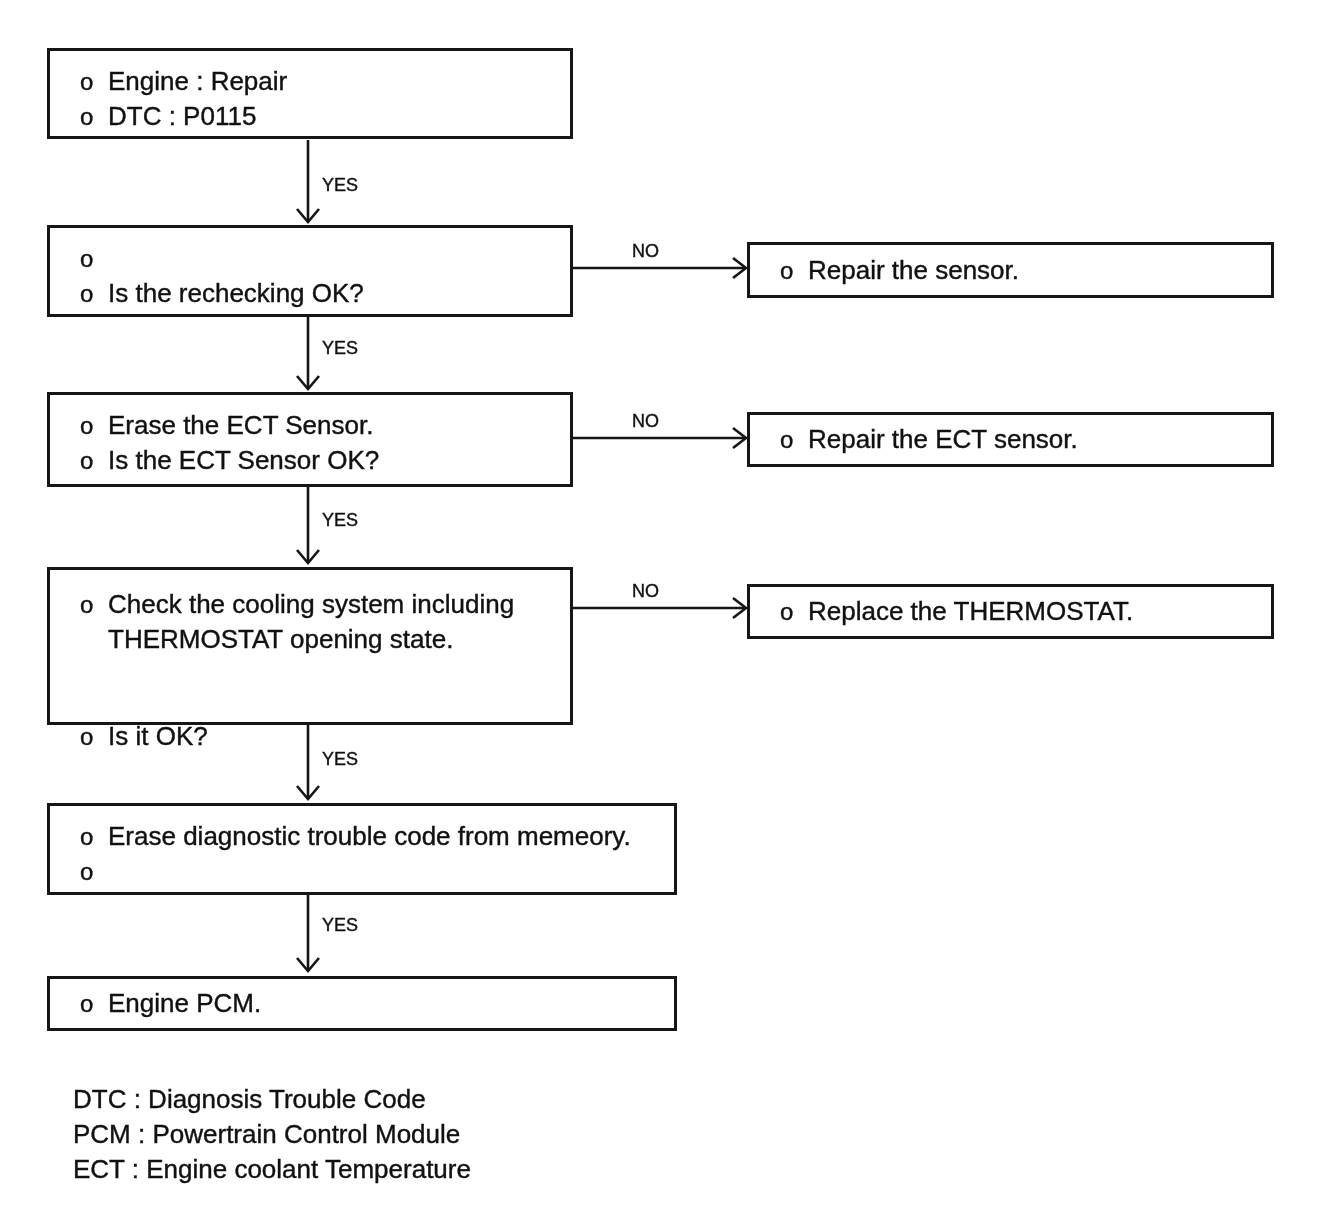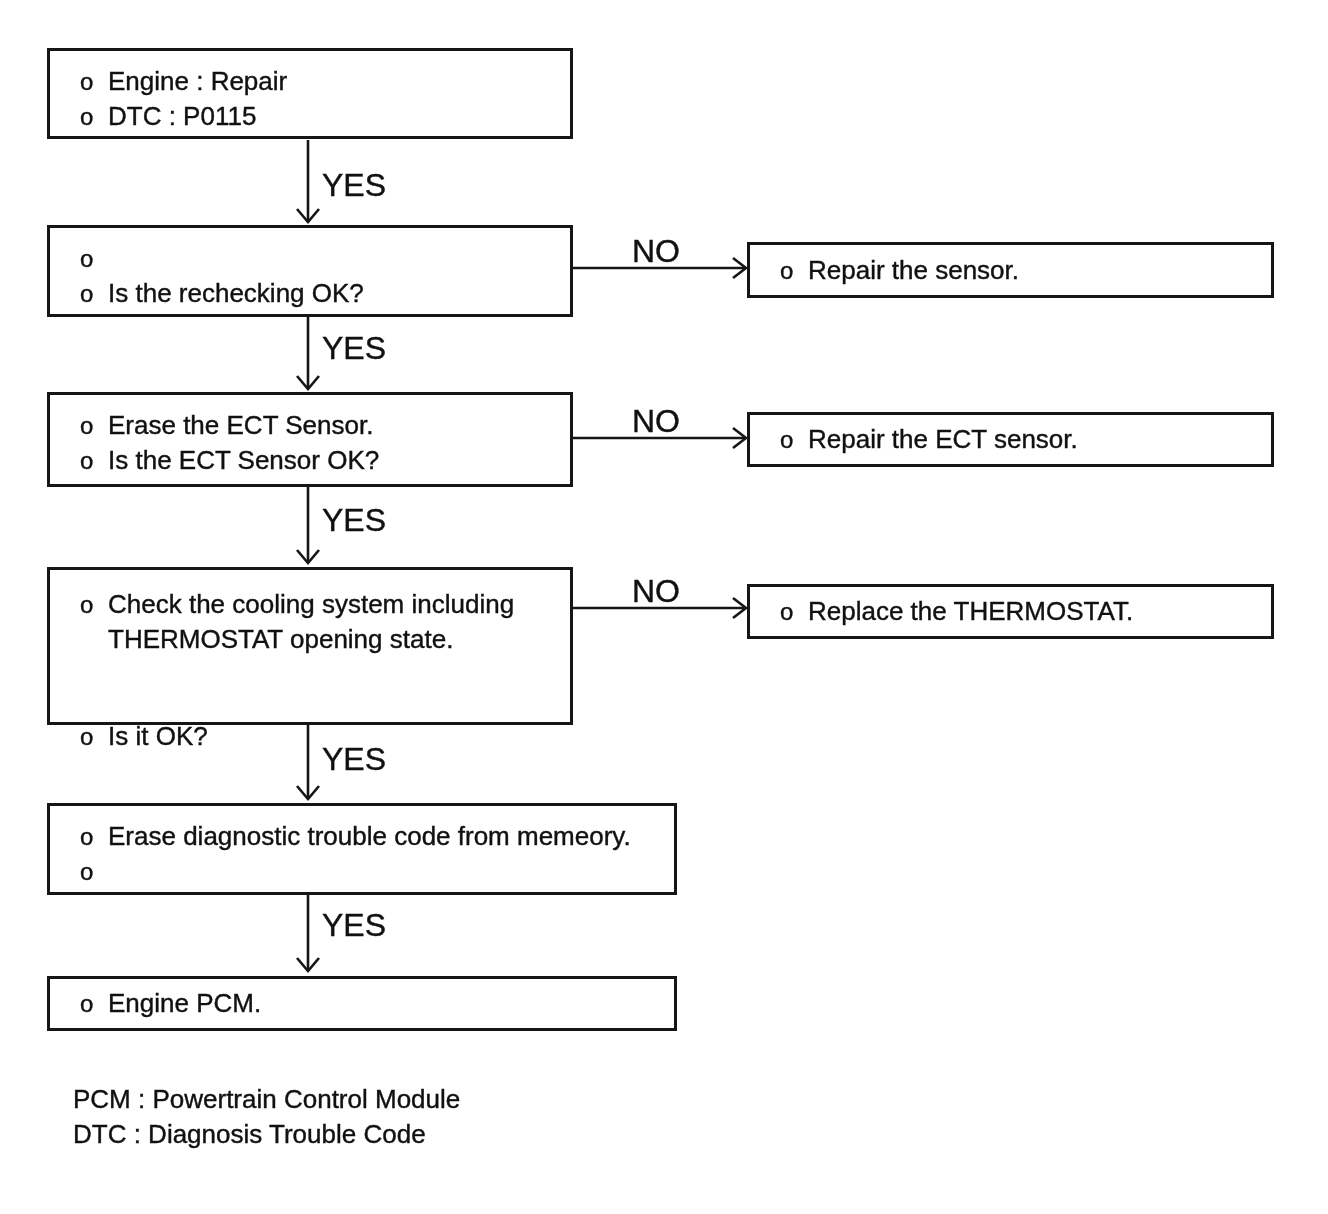--- a/index.html
+++ b/index.html
@@ -44,21 +44,21 @@
   }
   .fbox.vcenter {
     display: flex;
     flex-direction: column;
     justify-content: center;
   }
   .pad-top-sm { padding-top: 13px; }
   .gap-above { margin-top: 62px; }
   .edge-label {
     position: absolute;
-    font-size: 32px;
+    font-size: 18px;
     line-height: 30px;
     white-space: nowrap;
   }
   .legend {
     position: absolute;
     left: 73px;
     top: 1082px;
     font-size: 26px;
     line-height: 35px;
   }
@@ -206,17 +206,18 @@
   <div class="edge-label" style="left:322px; top:910px;">YES</div>
 
   <div class="fbox vcenter" style="left:47px; top:976px; width:630px; height:55px;">
     <div class="row">
       <span class="bullet">o</span>
       <span class="txt">Engine PCM.</span>
     </div>
   </div>
 
   <div class="legend">
+    <div>DTC : Diagnosis Trouble Code</div>
     <div>PCM : Powertrain Control Module</div>
-    <div>DTC : Diagnosis Trouble Code</div>
+    <div>ECT : Engine coolant Temperature</div>
   </div>
 
 </div>
 
 </body></html>

